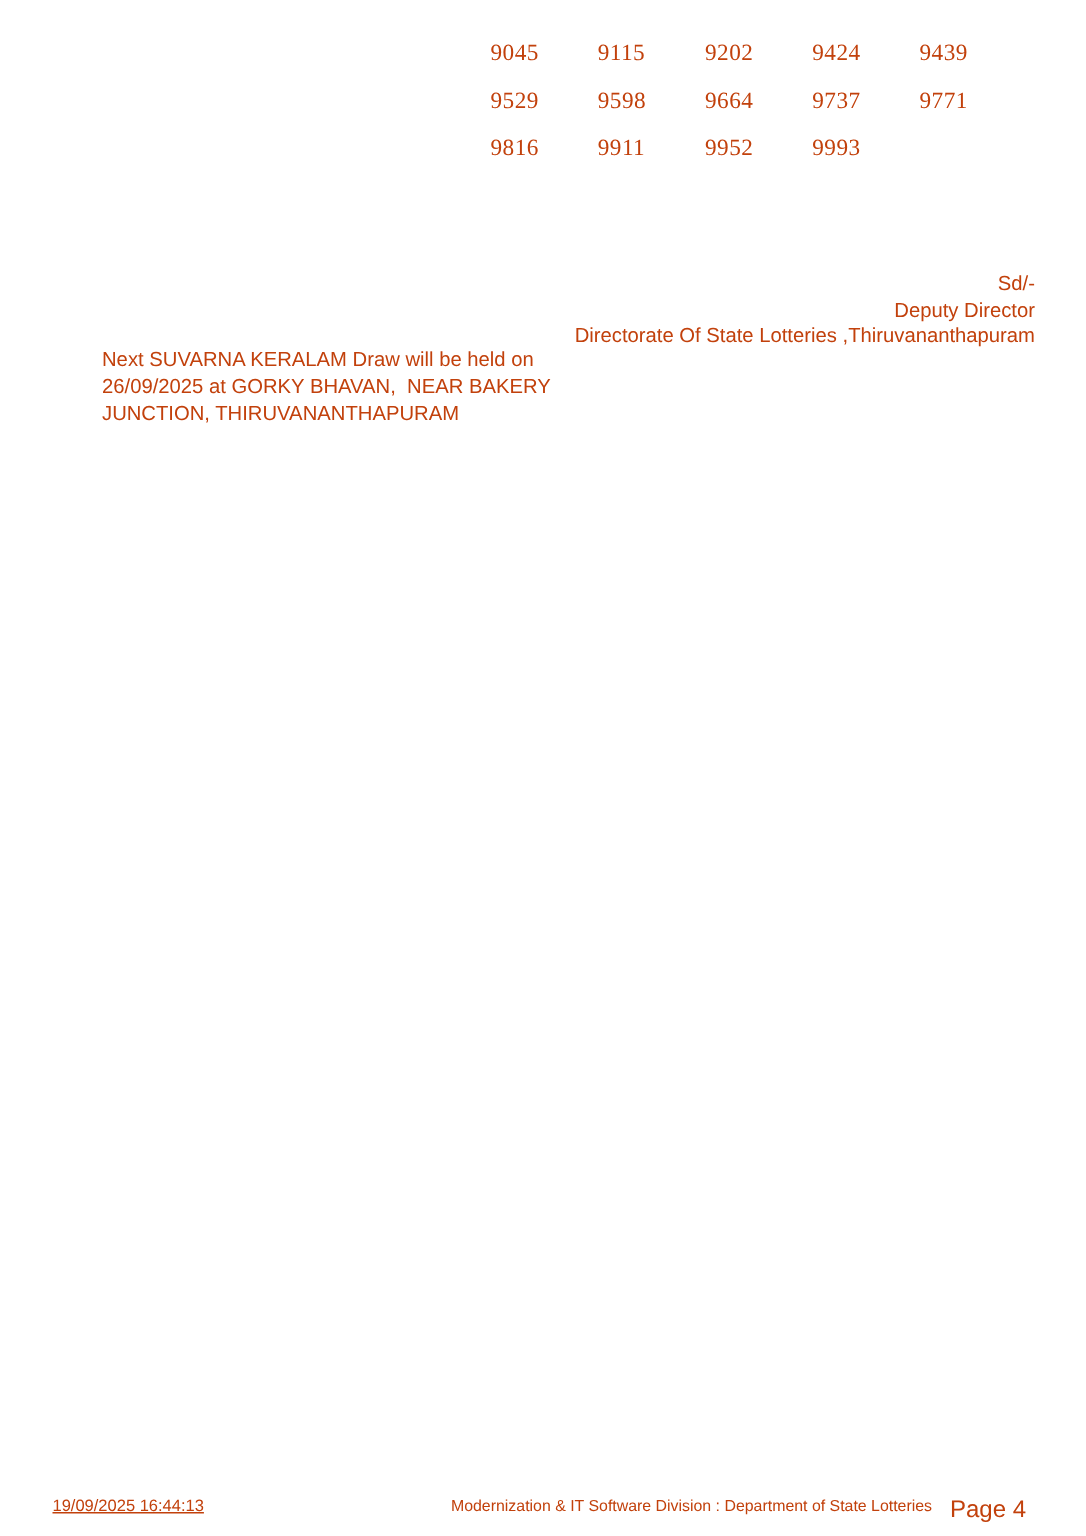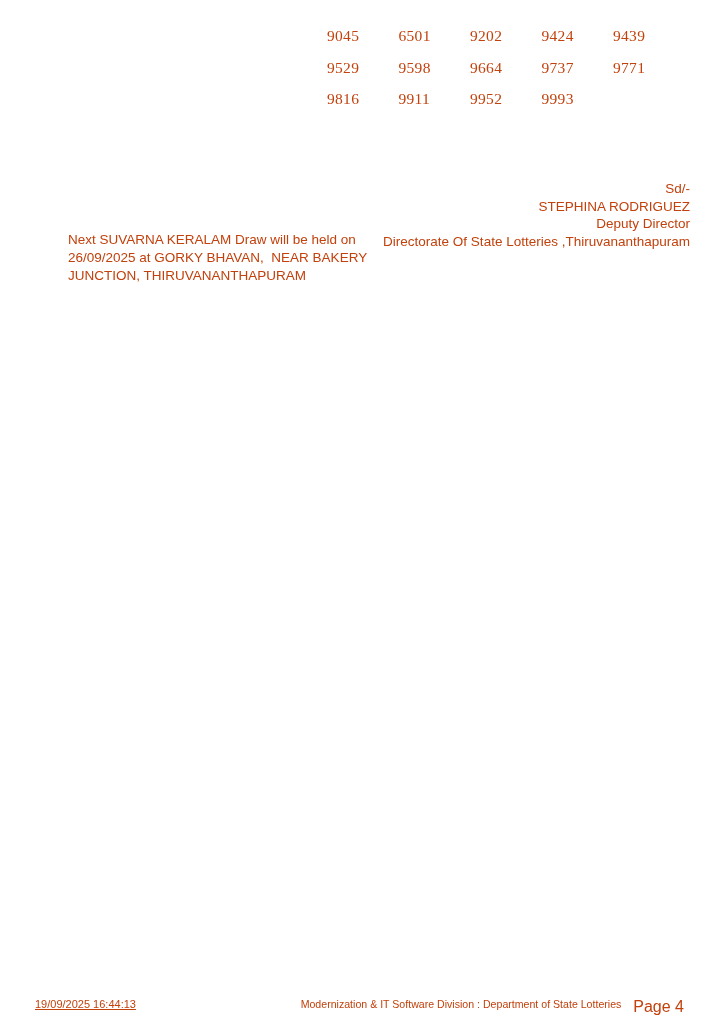--- a/index.html
+++ b/index.html
@@ -88,39 +88,38 @@
     font-size: 16px;
   }
 </style>
 </head>
 <body>
 
 <div class="page">
 
   <div class="num-grid">
     <span class="num-cell">9045</span>
-    <span class="num-cell">6501</span>
+    <span class="num-cell">9115</span>
     <span class="num-cell">9202</span>
     <span class="num-cell">9424</span>
     <span class="num-cell">9439</span>
     <span class="num-cell">9529</span>
     <span class="num-cell">9598</span>
     <span class="num-cell">9664</span>
     <span class="num-cell">9737</span>
     <span class="num-cell">9771</span>
     <span class="num-cell">9816</span>
     <span class="num-cell">9911</span>
     <span class="num-cell">9952</span>
     <span class="num-cell">9993</span>
   </div>
 
 
   <div class="signature">
     <div>Sd/-</div>
-    <div>STEPHINA RODRIGUEZ</div>
     <div>Deputy Director</div>
     <div>Directorate Of State Lotteries ,Thiruvananthapuram</div>
   </div>
 
   <div class="next-draw">
     <div class="nd-line">Next SUVARNA KERALAM Draw will be held on</div>
     <div class="nd-line">26/09/2025 at GORKY BHAVAN,  NEAR BAKERY</div>
     <div class="nd-line">JUNCTION, THIRUVANANTHAPURAM</div>
   </div>
 

